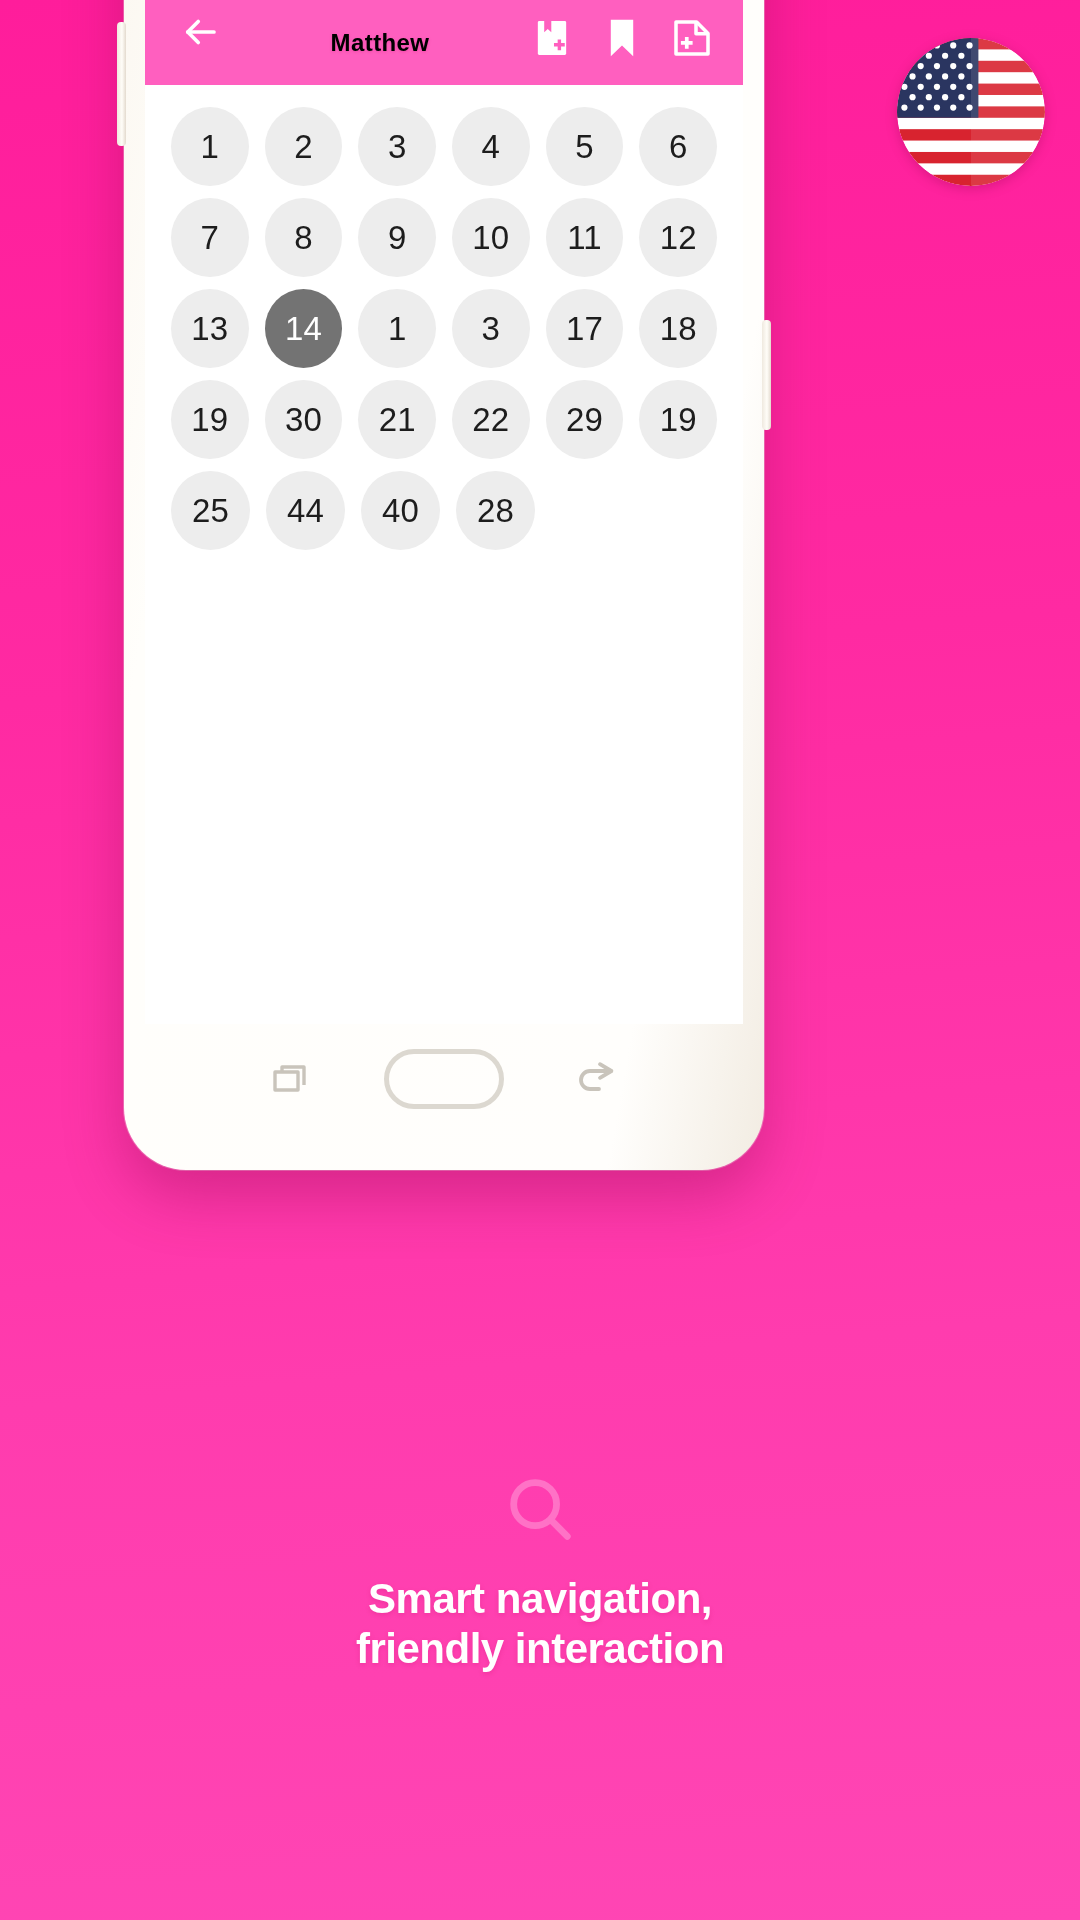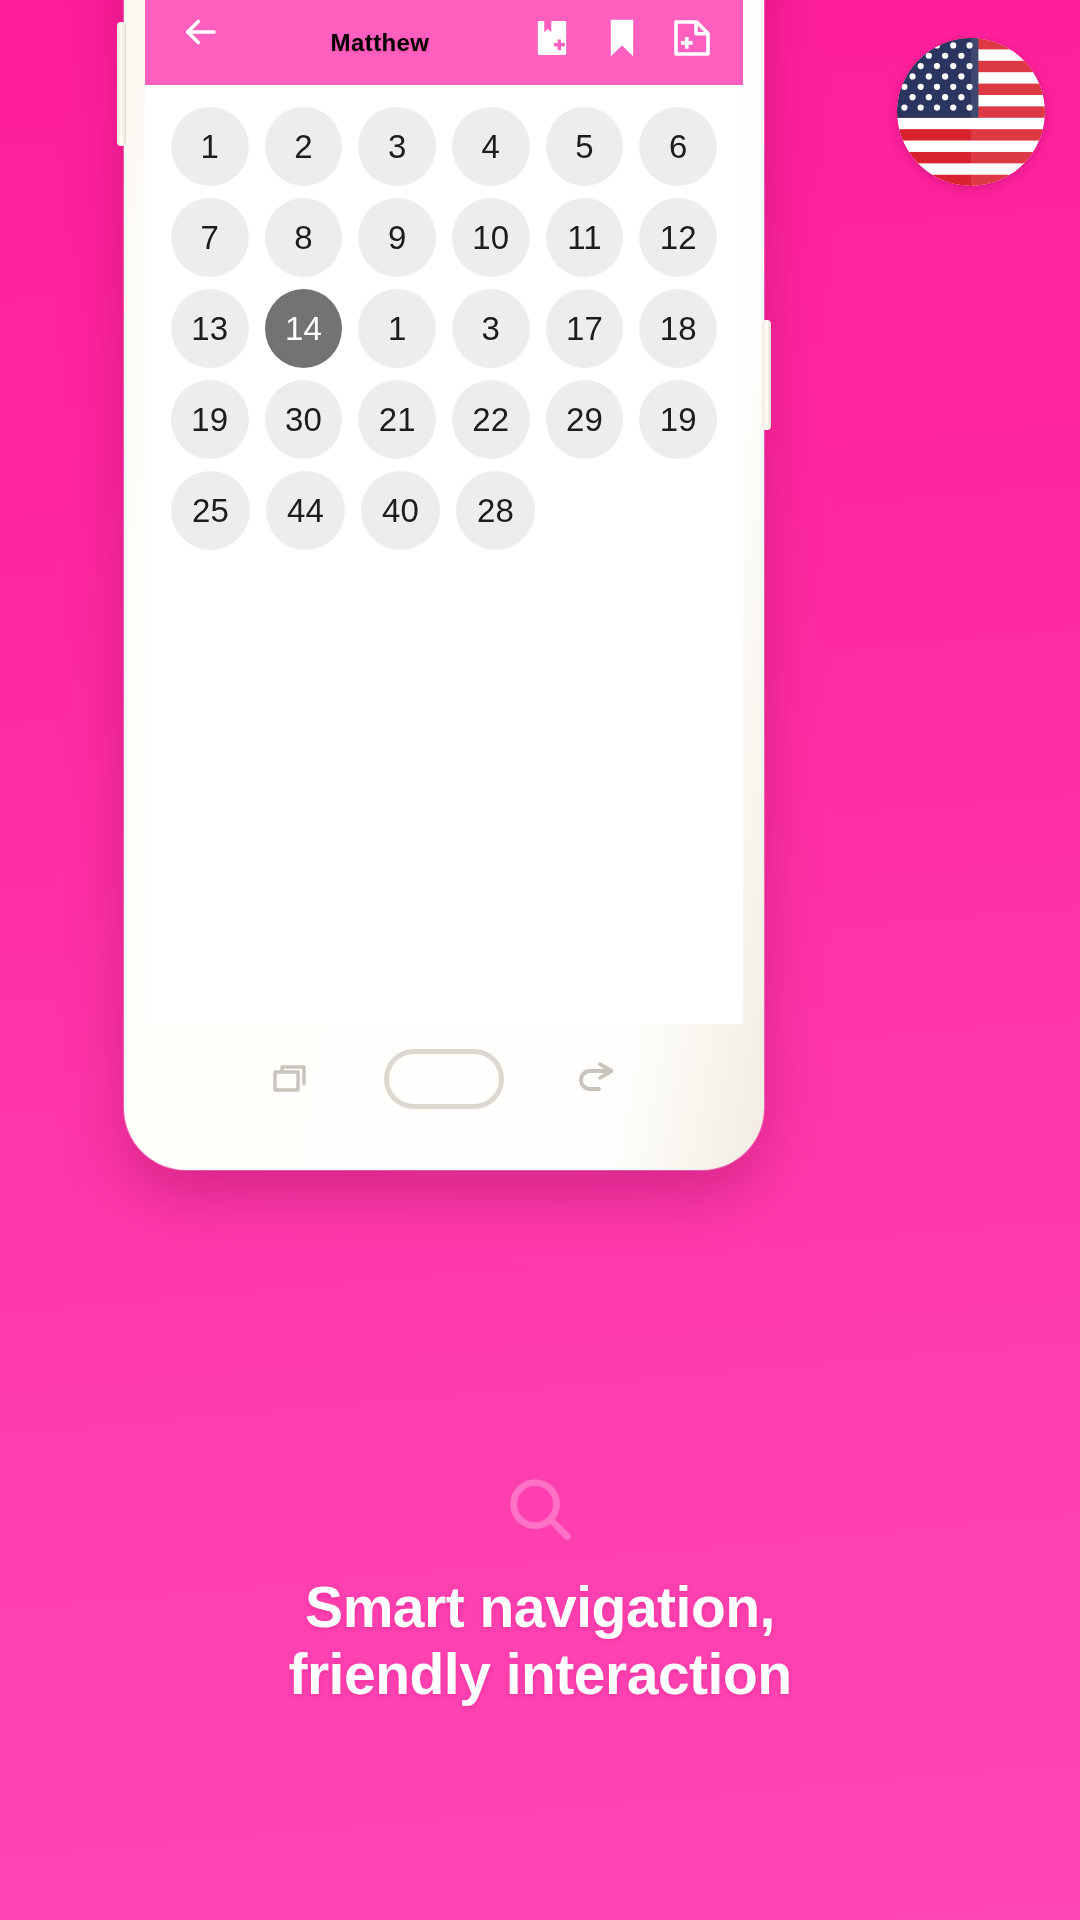--- a/index.html
+++ b/index.html
@@ -114,21 +114,21 @@
   .caption {
     position:absolute;
     left:0; right:0;
     top:1470px;
     text-align:center;
     padding:0 60px;
   }
   .caption-icon { margin-bottom:22px; }
   .caption-text {
     color:#ffffff;
-    font-size:57px;
+    font-size:42px;
     font-weight:bold;
     line-height:1.18;
     letter-spacing:-.5px;
     text-shadow:0 2px 5px rgba(180,0,90,.20);
   }
   .caption-text .ln { display:block; }
 </style>
 </head>
 <body>
 

